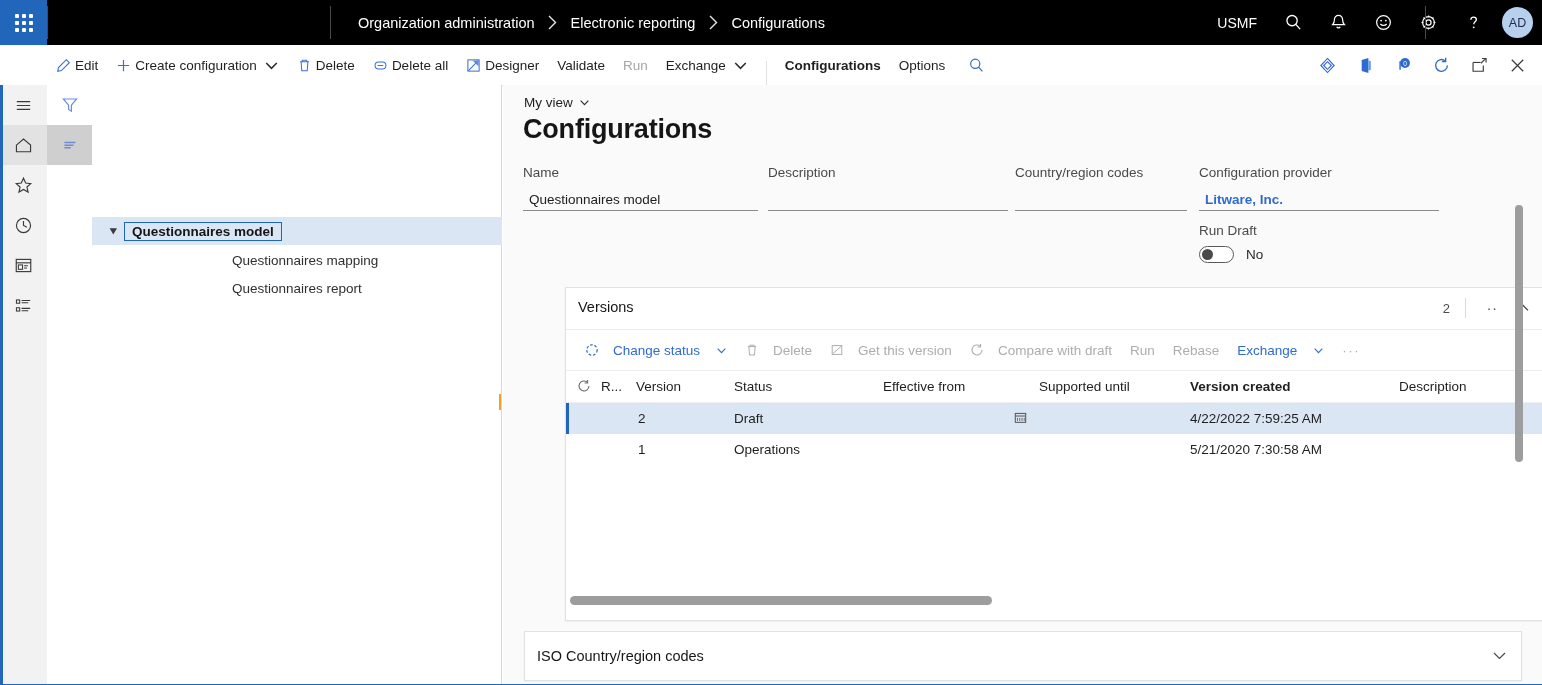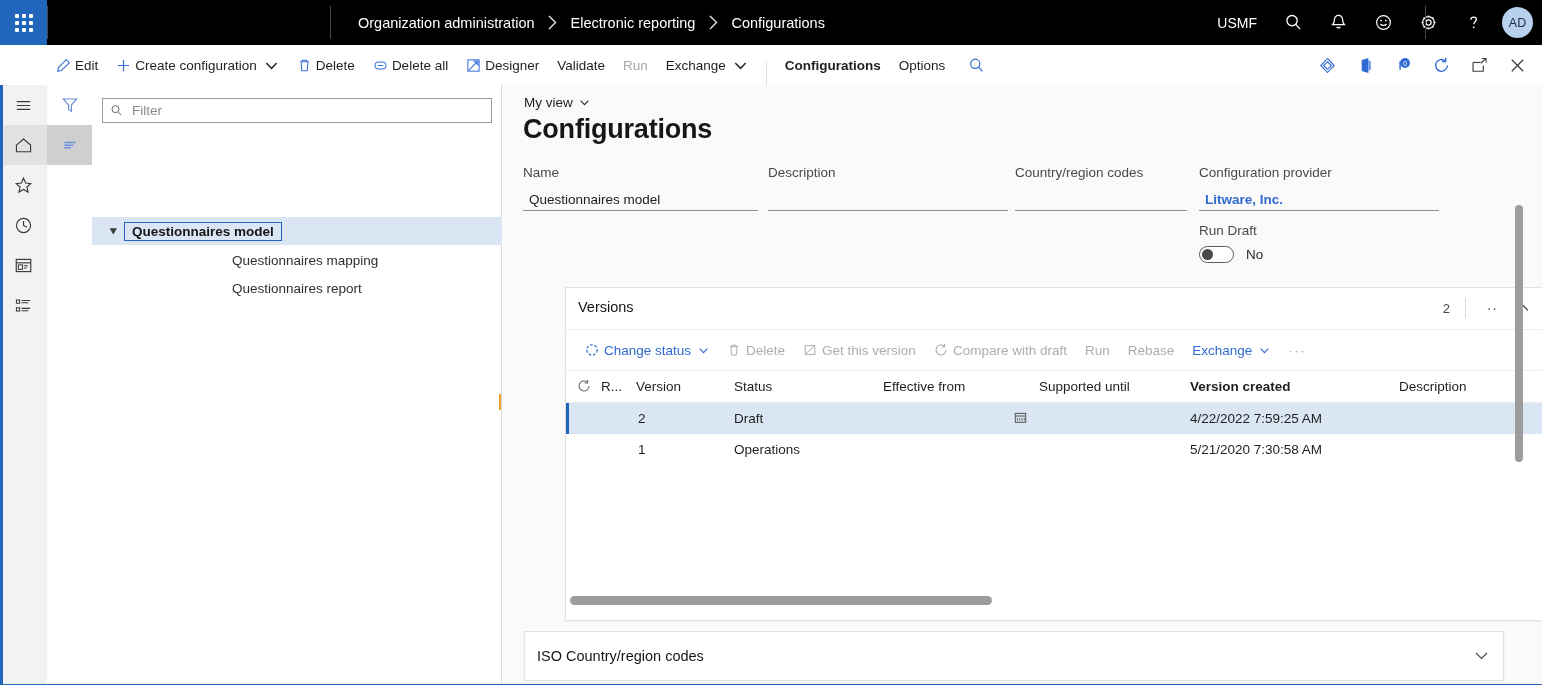--- a/index.html
+++ b/index.html
@@ -120,42 +120,42 @@
   .cardhead{position:relative;height:41px;border-bottom:1px solid #ececec;}
   .cardhead .ctitle{position:absolute;left:12px;top:11px;font-size:14.5px;color:#161616;}
   .cardhead .count{position:absolute;right:94px;top:13px;font-size:13px;color:#4a4a4a;}
   .cardhead .hdiv{position:absolute;right:78px;top:10px;width:1px;height:20px;background:#d8d8d8;}
   .cardhead .dots{position:absolute;right:46px;top:12px;font-size:14px;color:#4a4a4a;letter-spacing:1px;}
   .cardhead .caret{position:absolute;right:14px;top:13px;}
   .cardhead .caret svg{width:14px;height:14px;}
 
   .cardtools{position:relative;height:40px;border-bottom:1px solid #ececec;
              display:flex;align-items:center;padding-left:10px;}
-  .ctb{display:flex;align-items:center;gap:5px;height:40px;padding:0 9px;font-size:13.5px;
+  .ctb{display:flex;align-items:center;gap:14px;height:40px;padding:0 9px;font-size:13.5px;
        color:#2f6ad0;white-space:nowrap;}
   .ctb.dis{color:#adadad;}
   .ctb svg{width:14px;height:14px;flex:none;}
   .ctb .chev2{width:11px;height:11px;margin-left:2px;}
 
   .grid-wrap{position:relative;height:229px;}
   .gridhead{position:relative;height:31px;border-bottom:1px solid #efefef;}
   .gridhead .gh{position:absolute;top:8px;font-size:13.5px;color:#1f1f1f;}
   .gridhead .refresh{position:absolute;left:11px;top:8px;}
   .gridhead .refresh svg{width:14px;height:14px;color:#6a6a6a;}
   .grow{position:relative;height:31px;}
   .grow.sel{background:#dbe6f5;}
   .grow.sel:before{content:"";position:absolute;left:0;top:0;width:3px;height:31px;background:#2266bb;}
   .grow .gc{position:absolute;top:8px;font-size:13.5px;color:#1f1f1f;}
   .calico{position:absolute;top:8px;}
   .calico svg{width:13px;height:13px;color:#555;}
 
   .hscroll{position:absolute;left:1px;bottom:10px;width:976px;height:18px;}
   .hscroll .thumb{position:absolute;left:3px;top:4px;width:422px;height:9px;border-radius:5px;background:#9d9d9d;}
 
-  .isocard{left:21px;top:546px;width:978px;height:48px;}
+  .isocard{left:21px;top:546px;width:978px;height:48px;padding-left:18px;}
   .isocard .ititle{position:absolute;left:12px;top:16px;font-size:14.5px;color:#161616;}
   .isocard .icaret{position:absolute;right:14px;top:16px;}
   .isocard .icaret svg{width:15px;height:15px;color:#4a4a4a;}
 
   .vscroll{position:absolute;right:19px;top:205px;width:8px;height:340px;}
   .vscroll .vthumb{position:absolute;left:0;top:0;width:8px;height:257px;border-radius:5px;background:#9d9d9d;}
 
   .bottomline{position:absolute;left:0;bottom:0;width:1542px;height:1px;background:#2266bb;}
 </style>
 </head>
@@ -387,27 +387,20 @@
             <path d="M2.4 3 L15.6 3 L10.4 9.2 L10.4 15.2 L7.6 13.4 L7.6 9.2 Z" fill="none" stroke="#6b8edb" stroke-width="1.2"></path>
           </svg>
       </div>
       <div class="tbitem sel">
         <svg viewBox="0 0 18 18">
             <path d="M3.4 6.6h11.2M3.4 9.2h9M3.4 11.8h6.4" stroke="#6b8edb" stroke-width="1.5"></path>
           </svg>
       </div>
     </div>
     <div class="treebody">
-      <div class="filterbox">
-        <svg viewBox="0 0 20 20">
-            <circle cx="8.5" cy="8" r="5.4" fill="none" stroke="#5a5a5a" stroke-width="1.4"></circle>
-            <line x1="12.4" y1="12" x2="17" y2="17" stroke="#5a5a5a" stroke-width="1.4"></line>
-          </svg>
-        <input type="text" placeholder="Filter" style="">
-      </div>
       <div class="tnode root">
         <span class="tri">
           <svg viewBox="0 0 9 9">
               <path d="M0.6 1.2 L8 1.2 L4.3 7.4 Z"></path>
             </svg>
         </span>
         <span class="rootlabel">Questionnaires model</span>
       </div>
       <div class="tnode child c1">
         <span>Questionnaires mapping</span>

